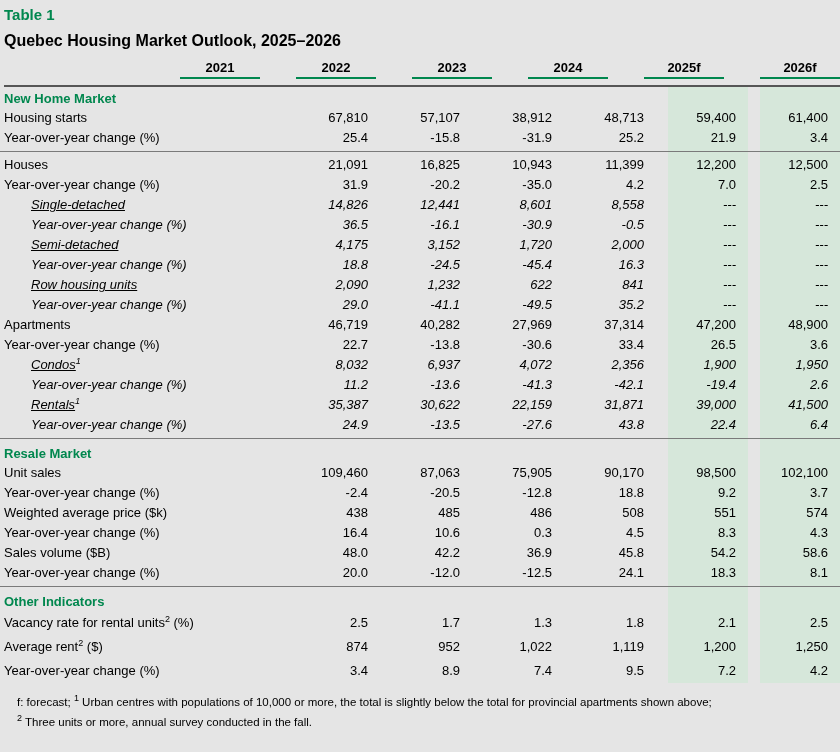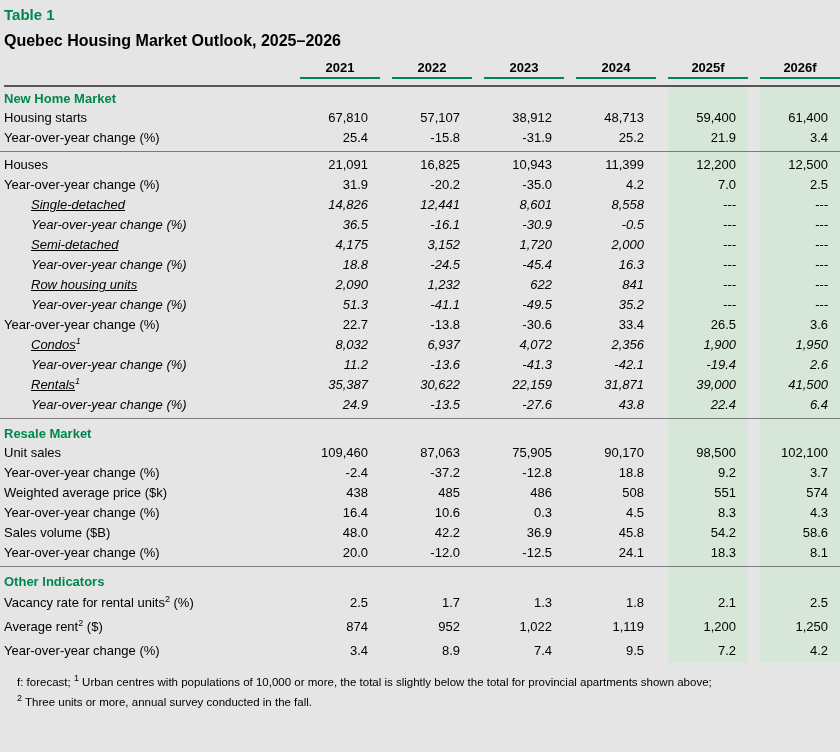--- a/index.html
+++ b/index.html
@@ -9,21 +9,21 @@
     width:840px; height:752px;
     background:#e5e5e5;
     font-family:"Liberation Sans", sans-serif;
     font-size:13px; color:#000000;
     overflow:hidden;
   }
   .header { padding:6px 0 0 4px; }
   .table-label { color:#00874E; font-weight:bold; font-size:15px; margin-bottom:9px; }
   .table-title { color:#000000; font-weight:bold; font-size:16px; margin-bottom:9px; }
 
-  .colhead-row { display:flex; height:22px; }
+  .colhead-row { display:flex; height:22px;gap:24px; }
   .colhead-row .spacer { flex:1; }
   .colhead-cell { width:92px; }
   .colhead-inner {
     margin-left:12px; text-align:center; font-weight:bold; font-size:13px;
     border-bottom:2px solid #00874E; padding-bottom:2px; height:20px; line-height:18px;
   }
   .top-rule { border-top:2px solid #565656; margin-top:4px; }
 
   .tbody { position:relative; }
   .stripe { position:absolute; top:0; bottom:0; width:80px; background:#d6e7da; z-index:0; }
@@ -165,26 +165,35 @@
         <div class="label"><span class="lbl-text">Row housing units</span></div>
         <div class="val">2,090</div>
         <div class="val">1,232</div>
         <div class="val">622</div>
         <div class="val">841</div>
         <div class="val">---</div>
         <div class="val">---</div>
       </div>
       <div class="row subplain">
         <div class="label"><span class="lbl-text">Year-over-year change (%)</span></div>
-        <div class="val">51.3</div>
+        <div class="val">29.0</div>
         <div class="val">-41.1</div>
         <div class="val">-49.5</div>
         <div class="val">35.2</div>
         <div class="val">---</div>
         <div class="val">---</div>
+      </div>
+      <div class="row bold">
+        <div class="label"><span class="lbl-text">Apartments</span></div>
+        <div class="val">46,719</div>
+        <div class="val">40,282</div>
+        <div class="val">27,969</div>
+        <div class="val">37,314</div>
+        <div class="val">47,200</div>
+        <div class="val">48,900</div>
       </div>
       <div class="row plain">
         <div class="label"><span class="lbl-text">Year-over-year change (%)</span></div>
         <div class="val">22.7</div>
         <div class="val">-13.8</div>
         <div class="val">-30.6</div>
         <div class="val">33.4</div>
         <div class="val">26.5</div>
         <div class="val">3.6</div>
       </div>
@@ -231,21 +240,21 @@
         <div class="val">109,460</div>
         <div class="val">87,063</div>
         <div class="val">75,905</div>
         <div class="val">90,170</div>
         <div class="val">98,500</div>
         <div class="val">102,100</div>
       </div>
       <div class="row plain">
         <div class="label"><span class="lbl-text">Year-over-year change (%)</span></div>
         <div class="val">-2.4</div>
-        <div class="val">-37.2</div>
+        <div class="val">-20.5</div>
         <div class="val">-12.8</div>
         <div class="val">18.8</div>
         <div class="val">9.2</div>
         <div class="val">3.7</div>
       </div>
       <div class="row bold">
         <div class="label"><span class="lbl-text">Weighted average price ($k)</span></div>
         <div class="val">438</div>
         <div class="val">485</div>
         <div class="val">486</div>

